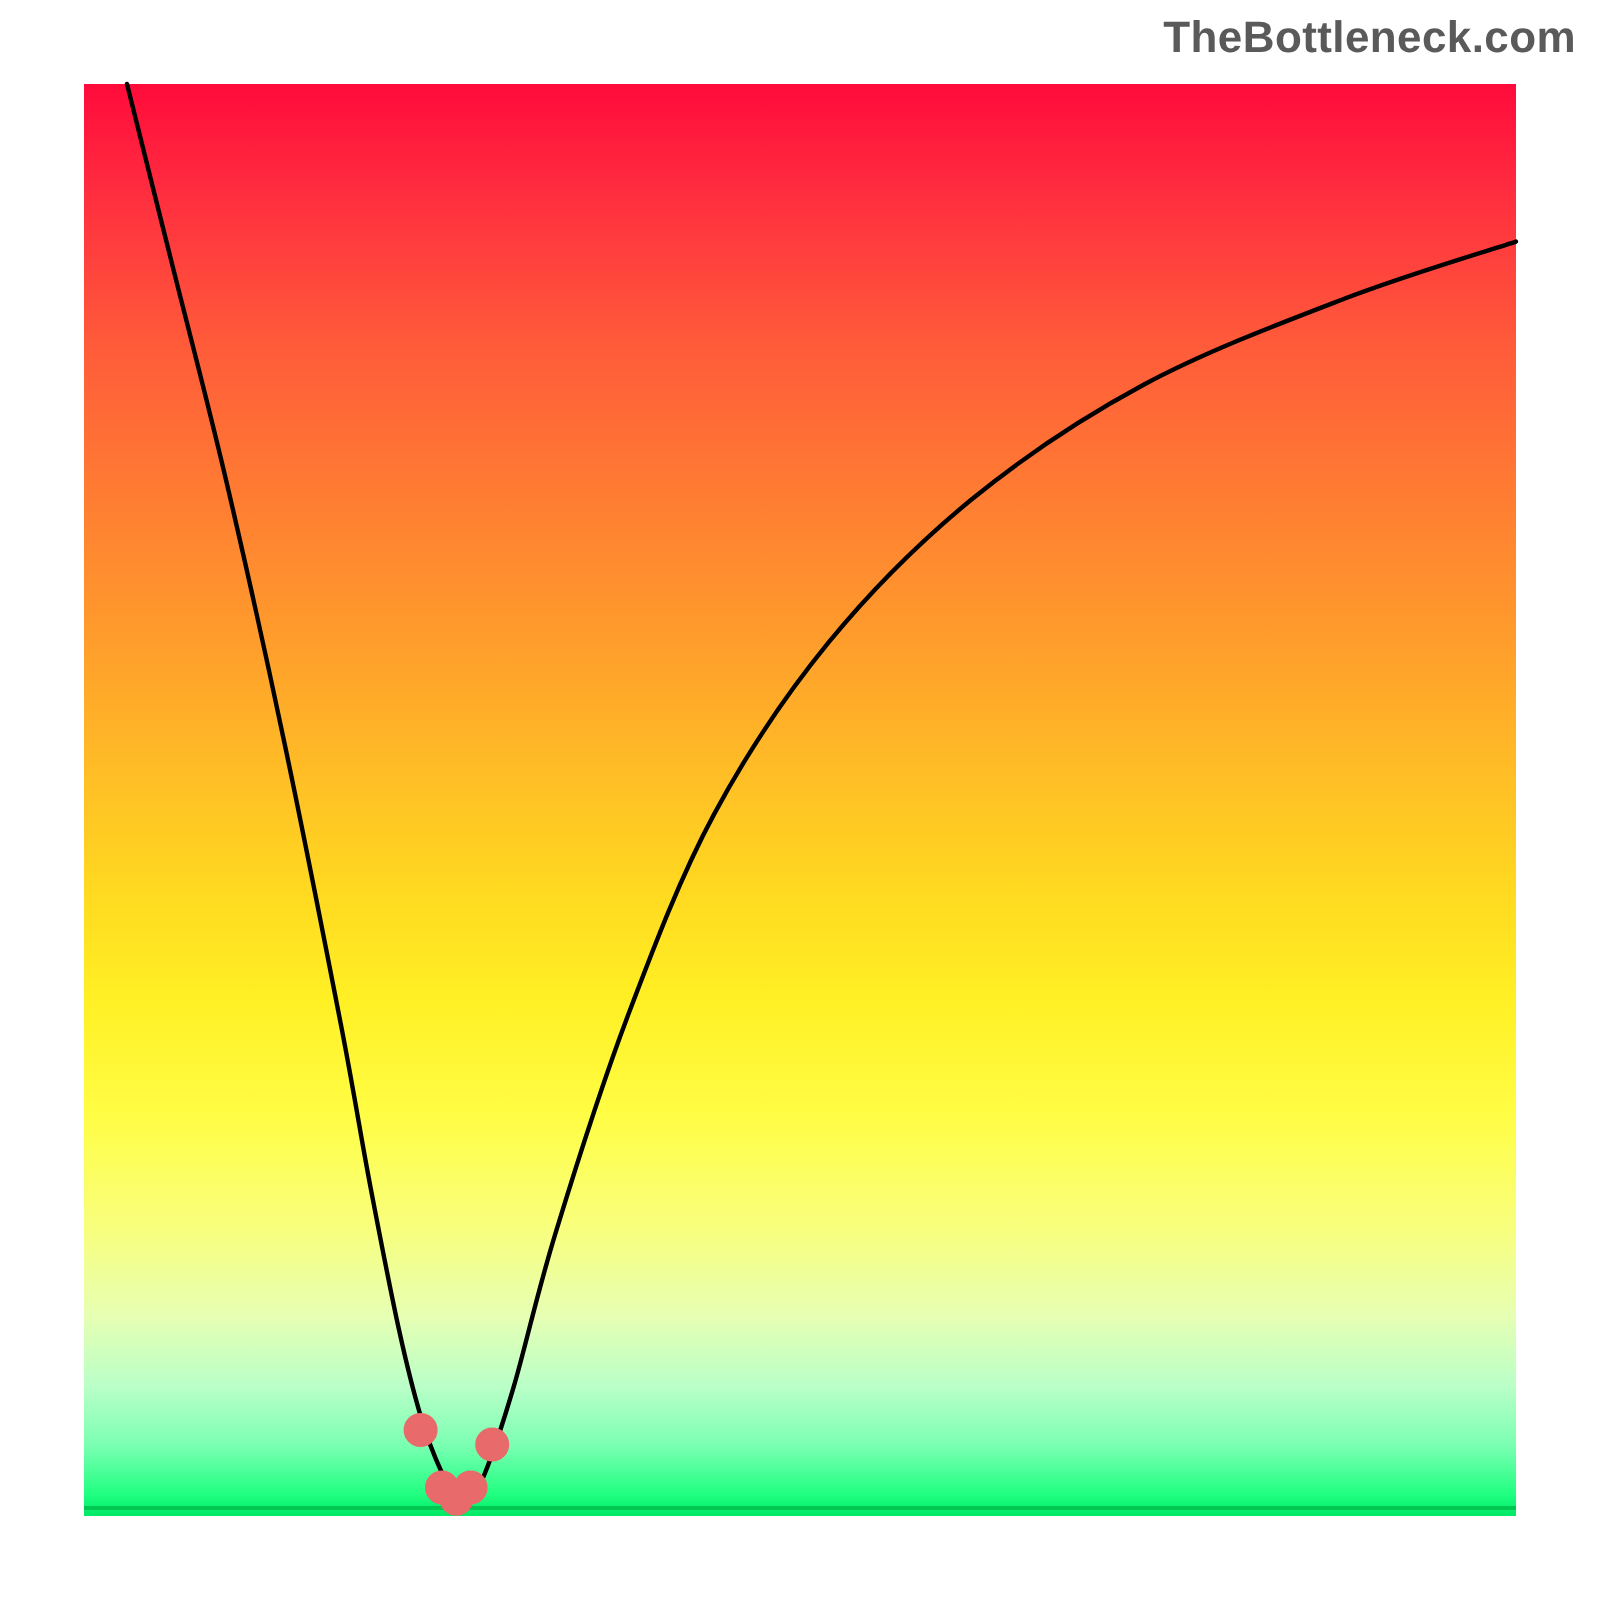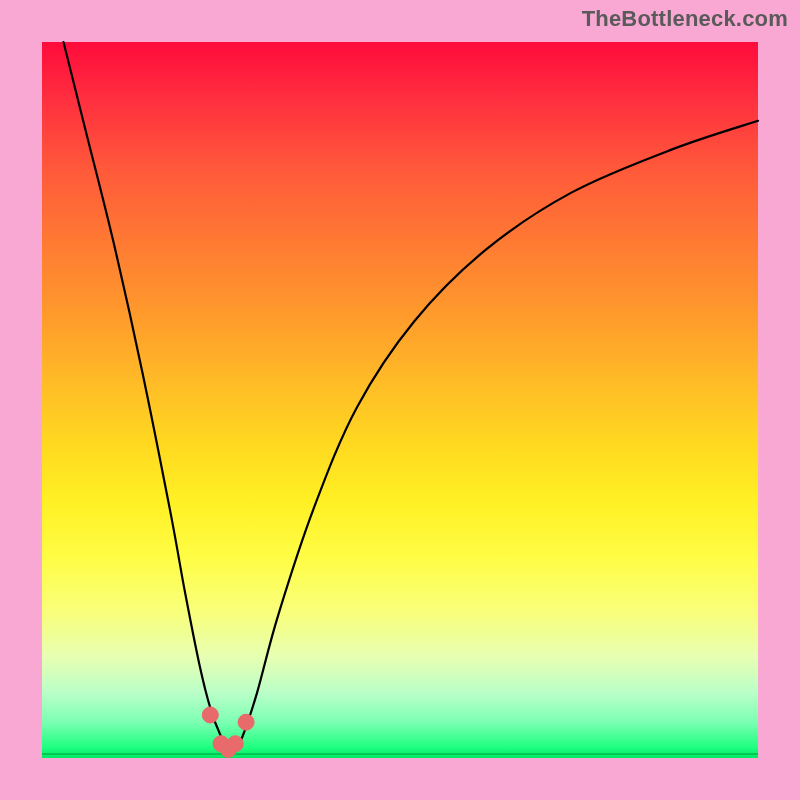--- a/index.html
+++ b/index.html
@@ -9,21 +9,21 @@
     height: 800px;
     background: #000;
     overflow: hidden;
   }
   .frame {
     position: absolute;
     left: 0;
     top: 0;
     width: 800px;
     height: 800px;
-    background: #f9a8d4;
+    background: #ffffff;
   }
   .plot-area {
     position: absolute;
     left: 42px;
     top: 42px;
     width: 716px;
     height: 716px;
     background: linear-gradient(to bottom,
       #ff0b3b 0%,
       #ff2f3f 8%,

